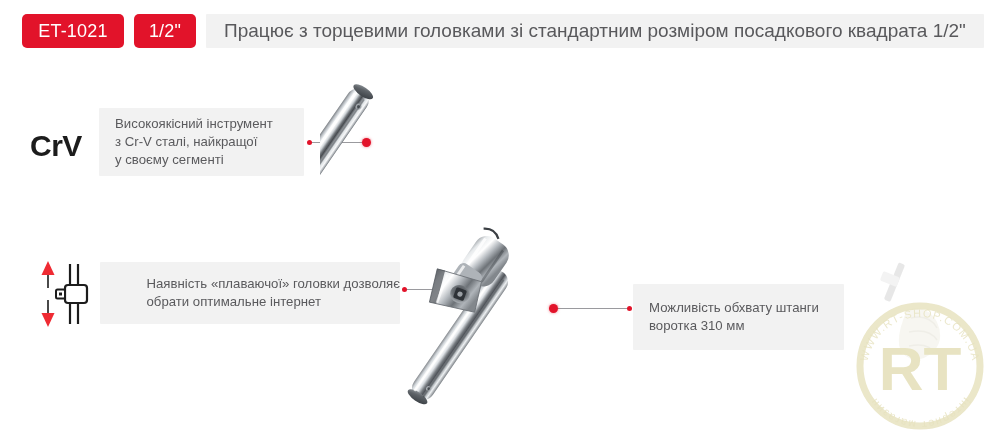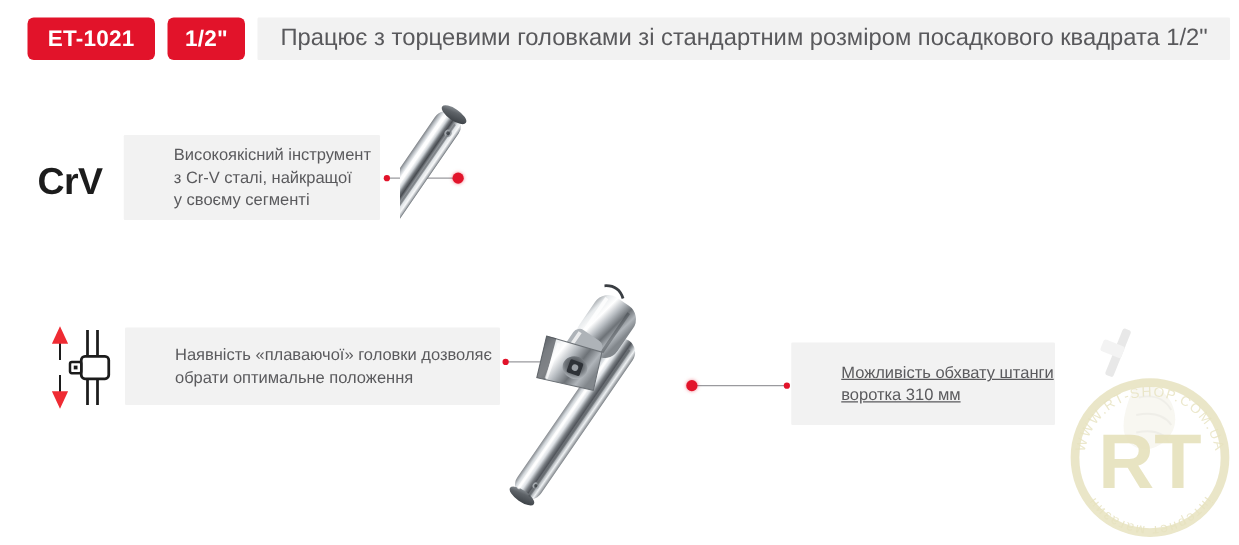--- a/index.html
+++ b/index.html
@@ -26,21 +26,21 @@
     top: 14px;
     display: flex;
     align-items: stretch;
     height: 34px;
   }
   .badge {
     background: #e2132a;
     color: #ffffff;
     border-radius: 5px;
     font-size: 18px;
-    font-weight: bold;
+    font-weight: normal;
     letter-spacing: 0.2px;
     display: flex;
     align-items: center;
     justify-content: center;
     padding: 0 14px;
     margin-right: 10px;
     box-sizing: border-box;
     height: 34px;
     white-space: nowrap;
   }
@@ -65,25 +65,25 @@
     background: #f2f2f2;
     color: #5a5a5d;
     font-size: 13.2px;
     line-height: 18px;
     box-sizing: border-box;
     border-radius: 1px;
     display: flex;
     align-items: center;
   }
   .callout .lines { padding: 0 0 0 16px; }
-  .callout .lines div { white-space: nowrap; margin-left: 24px; }
+  .callout .lines div { white-space: nowrap; }
 
   #callout-1 { left: 99px;  top: 108px; width: 205px; height: 68px; }
-  #callout-2 { left: 100px; top: 262px; width: 300px; height: 62px; }
-  #callout-3 { left: 633px; top: 274px; width: 211px; height: 66px; text-decoration: underline; }
+  #callout-2 { left: 100px; top: 262px; width: 300px; height: 62px; justify-content: flex-end; }
+  #callout-3 { left: 633px; top: 284px; width: 211px; height: 66px; }
 
   
   .crv-label {
     position: absolute;
     left: 30px;
     top: 129px;
     font-size: 30px;
     font-weight: bold;
     color: #1c1c1c;
     letter-spacing: -0.5px;
@@ -172,21 +172,21 @@
     </div>
   </div>
 
   <div class="conn-line" style="left:310px; top:142px; width:54px;"></div>
   <div class="dot dot-sm" style="left:307px; top:140px;"></div>
   <div class="dot dot-lg" style="left:362px; top:138px;"></div>
 
   <div class="callout" id="callout-2">
     <div class="lines">
       <div>Наявність «плаваючої» головки дозволяє</div>
-      <div>обрати оптимальне положення</div>
+      <div>обрати оптимальне інтернет</div>
     </div>
   </div>
 
   <div class="conn-line" style="left:405px; top:289px; width:52px;"></div>
   <div class="dot dot-sm" style="left:402px; top:287px;"></div>
   <div class="dot dot-lg" style="left:453px; top:285px;"></div>
 
   <div class="callout" id="callout-3">
     <div class="lines">
       <div>Можливість обхвату штанги</div>

